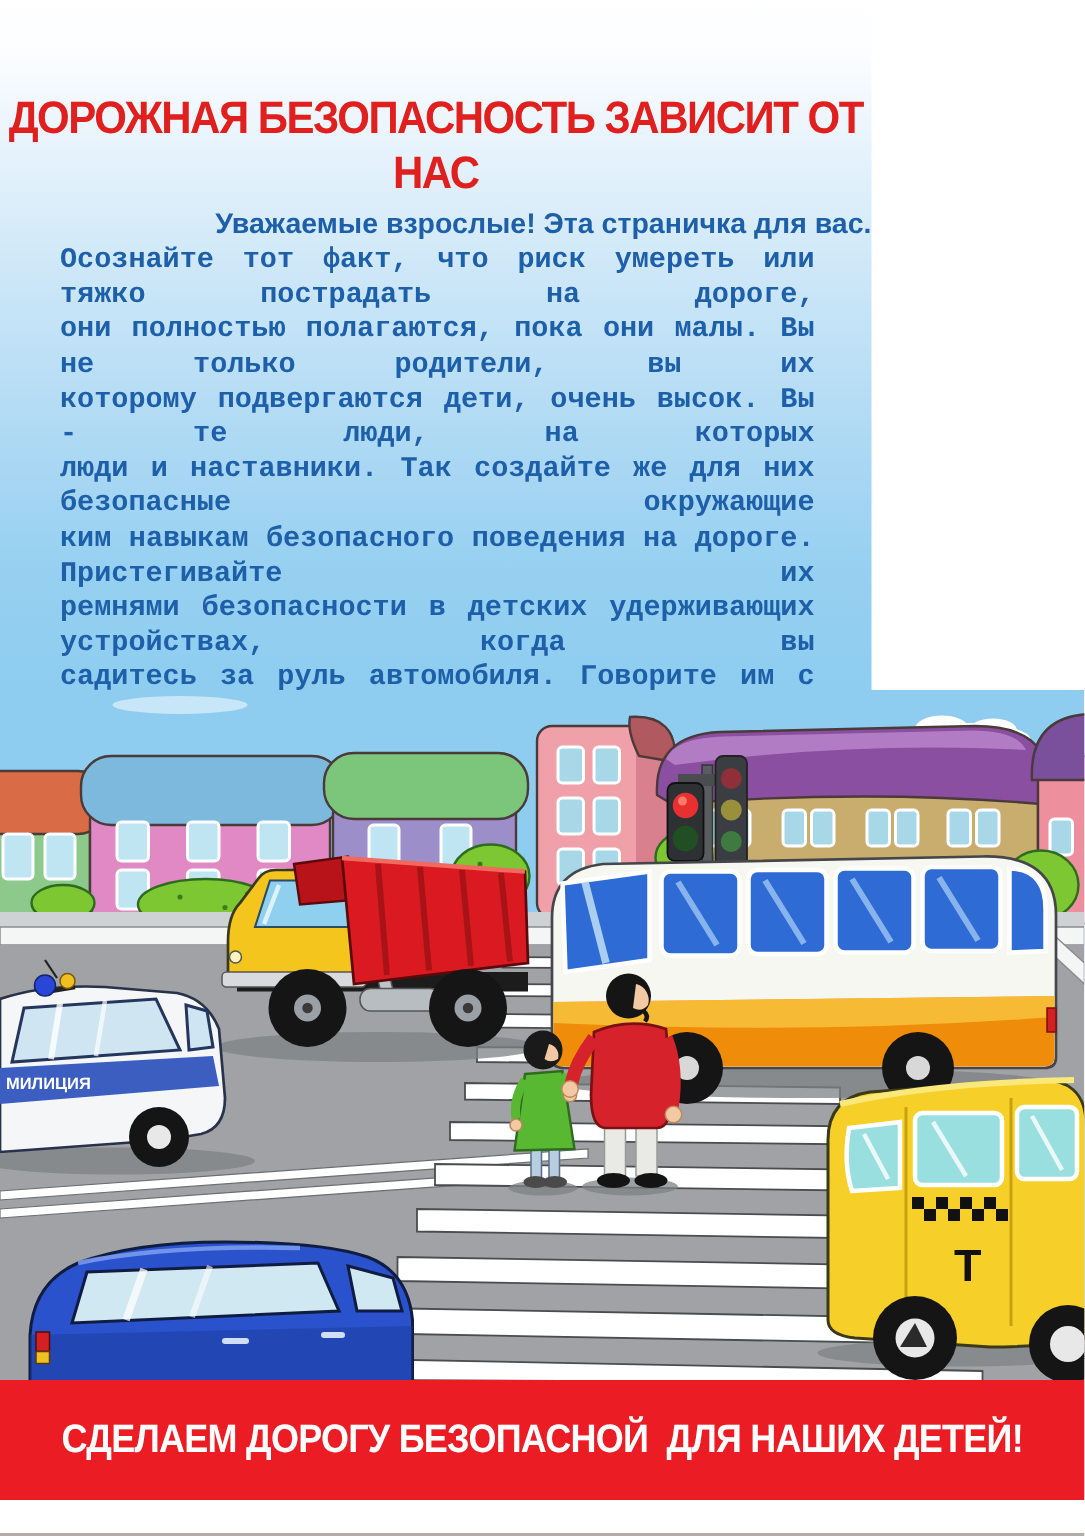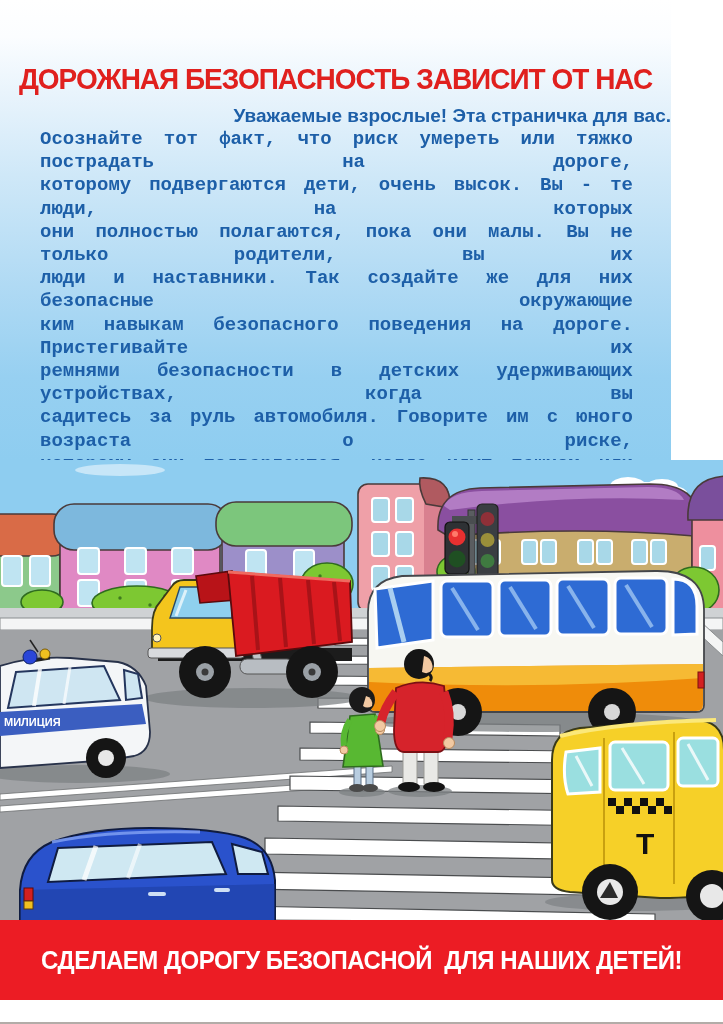--- a/index.html
+++ b/index.html
@@ -1,21 +1,21 @@
 <!DOCTYPE html>
 <html><head>
 <meta charset="utf-8">
 <style>
   html,body{margin:0;padding:0;}
   body{width:723px;height:1024px;overflow:hidden;background:#fff;
        font-family:"Liberation Sans", sans-serif;}
   .page{position:relative;width:723px;height:1024px;}
 
   
-  .text-zone{position:absolute;left:0;top:0;width:671px;height:460px;
+  .text-zone{position:absolute;left:0;top:0;width:581px;height:460px;
     background:linear-gradient(180deg,#ffffff 0%,#fbfdff 8%,#e9f4fc 20%,
                #cfe8f8 38%,#b0daf4 62%,#97d0f1 82%,#8ecdf0 100%);}
   .title{margin:0;padding-top:56px;text-align:center;
     font-size:28px;font-weight:bold;letter-spacing:-1px;line-height:34px;
     color:#e0201e; transform:scaleY(1.08); transform-origin:top center;}
   .intro{margin-top:14px;text-align:right;font-size:19px;font-weight:bold;
     color:#1d5fa8;line-height:23px;}
   .body-text{margin:1px 38px 0 40px;color:#1d5fa8;font-size:19px;
     font-weight:bold;line-height:23.2px;}
   .bline{text-align:justify;text-align-last:justify;white-space:normal;font-family:Liberation Mono, monospace;}
@@ -34,22 +34,22 @@
 </head>
 <body>
 
 <div class="page">
 
   <div class="text-zone">
     <h1 class="title">ДОРОЖНАЯ БЕЗОПАСНОСТЬ ЗАВИСИТ ОТ НАС</h1>
     <div class="intro">Уважаемые взрослые! Эта страничка для вас.</div>
     <div class="body-text">
         <div class="bline">Осознайте тот факт, что риск умереть или тяжко пострадать на дороге,</div>
+        <div class="bline">они полностью полагаются, пока они малы. Вы не только родители, вы их</div>
         <div class="bline">которому подвергаются дети, очень высок. Вы - те люди, на которых</div>
-        <div class="bline">они полностью полагаются, пока они малы. Вы не только родители, вы их</div>
         <div class="bline">люди и наставники. Так создайте же для них безопасные окружающие</div>
         <div class="bline">ким навыкам безопасного поведения на дороге. Пристегивайте их</div>
         <div class="bline">ремнями безопасности в детских удерживающих устройствах, когда вы</div>
         <div class="bline">садитесь за руль автомобиля. Говорите им с юного возраста о риске,</div>
         <div class="bline">которому они подвергаются, когда идут пешком или едут на велосипеде.</div>
         <div class="bline">Поощряйте их к тому, чтобы они пользовались ремнями безопасности,</div>
         <div class="bline">светоотражателями и защитными шлемами. ГИБДД призывает вас</div>
         <div class="bline">оказывать содействие в воспитании поколения ответственных</div>
         <div class="bline last">пользователей дорог!</div>
       </div>

